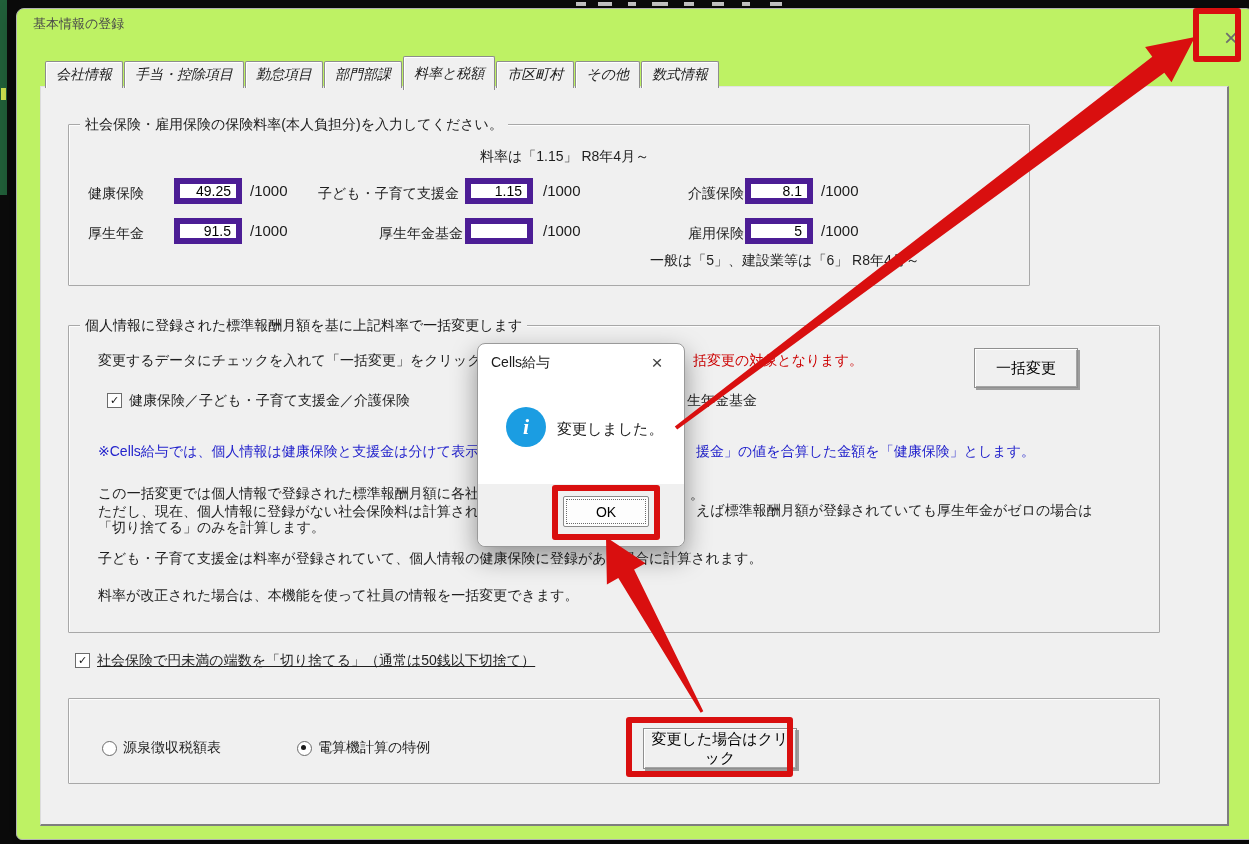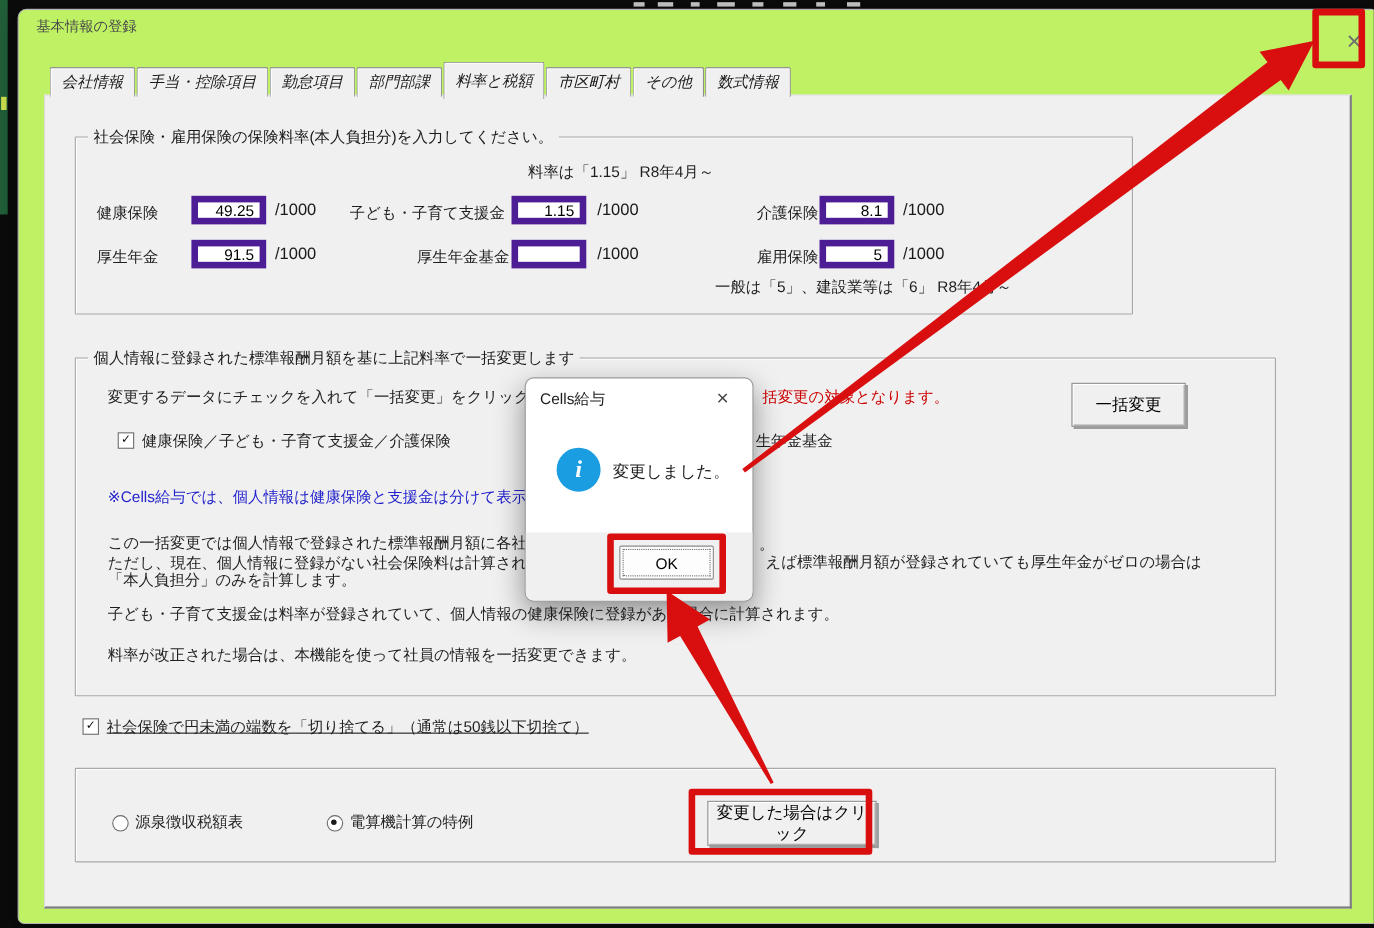--- a/index.html
+++ b/index.html
@@ -133,26 +133,27 @@
 
     <div class="chk" style="left:90px;top:384px;">
       <span>✓</span>
     </div>
     <div class="txt" style="left:112px;top:383px;">健康保険／子ども・子育て支援金／介護保険</div>
     <div class="txt" style="left:670px;top:383px;">生年金基金</div>
 
     <button class="btn3d" style="left:957px;top:339px;width:104px;height:40px;">一括変更</button>
 
     <div class="txt blue" style="left:81px;top:434px;">※Cells給与では、個人情報は健康保険と支援金は分けて表示。</div>
+    <div class="txt blue" style="left:679px;top:434px;">援金」の値を合算した金額を「健康保険」とします。</div>
 
     <div class="txt" style="left:81px;top:476px;">この一括変更では個人情報で登録された標準報酬月額に各社会</div>
     <div class="txt" style="left:673px;top:477px;">。</div>
     <div class="txt" style="left:81px;top:494px;">ただし、現在、個人情報に登録がない社会保険料は計算されません</div>
     <div class="txt" style="left:679px;top:493px;">えば標準報酬月額が登録されていても厚生年金がゼロの場合は</div>
-    <div class="txt" style="left:81px;top:510px;">「本人負担分」のみを計算します。</div>
+    <div class="txt" style="left:81px;top:510px;">「切り捨てる」のみを計算します。</div>
     <div class="txt" style="left:81px;top:541px;">子ども・子育て支援金は料率が登録されていて、個人情報の健康保険に登録がある場合に計算されます。</div>
     <div class="txt" style="left:81px;top:578px;">料率が改正された場合は、本機能を使って社員の情報を一括変更できます。</div>
 
     <div class="chk" style="left:58px;top:644px;">
       <span>✓</span>
     </div>
     <div class="txt" style="left:80px;top:643px;text-decoration:underline;">社会保険で円未満の端数を「切り捨てる」（通常は50銭以下切捨て）</div>
 
     <div class="groupbox" style="left:51px;top:689px;width:1090px;height:84px;"></div>
 

